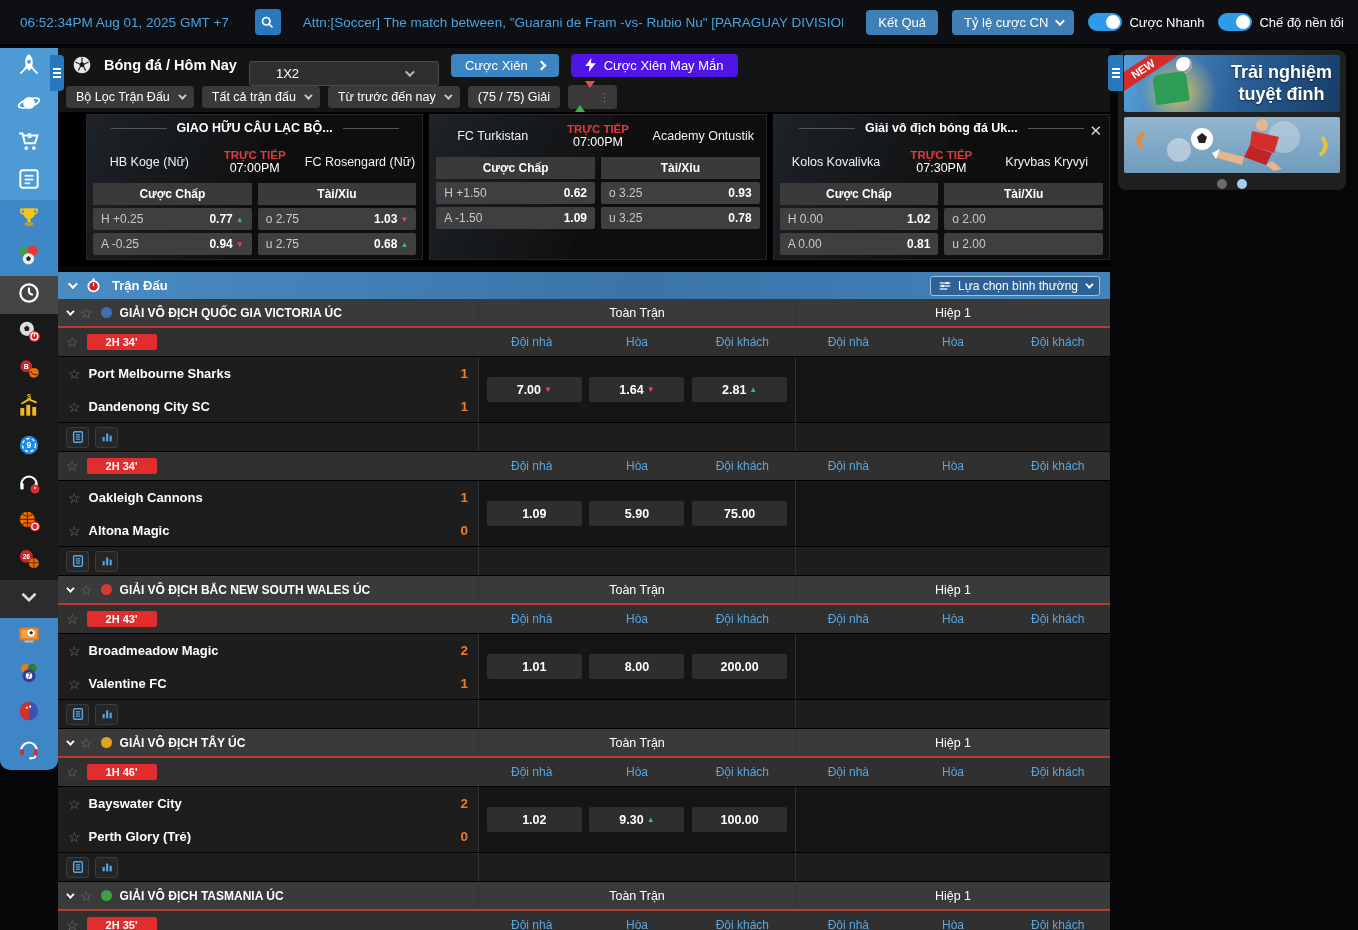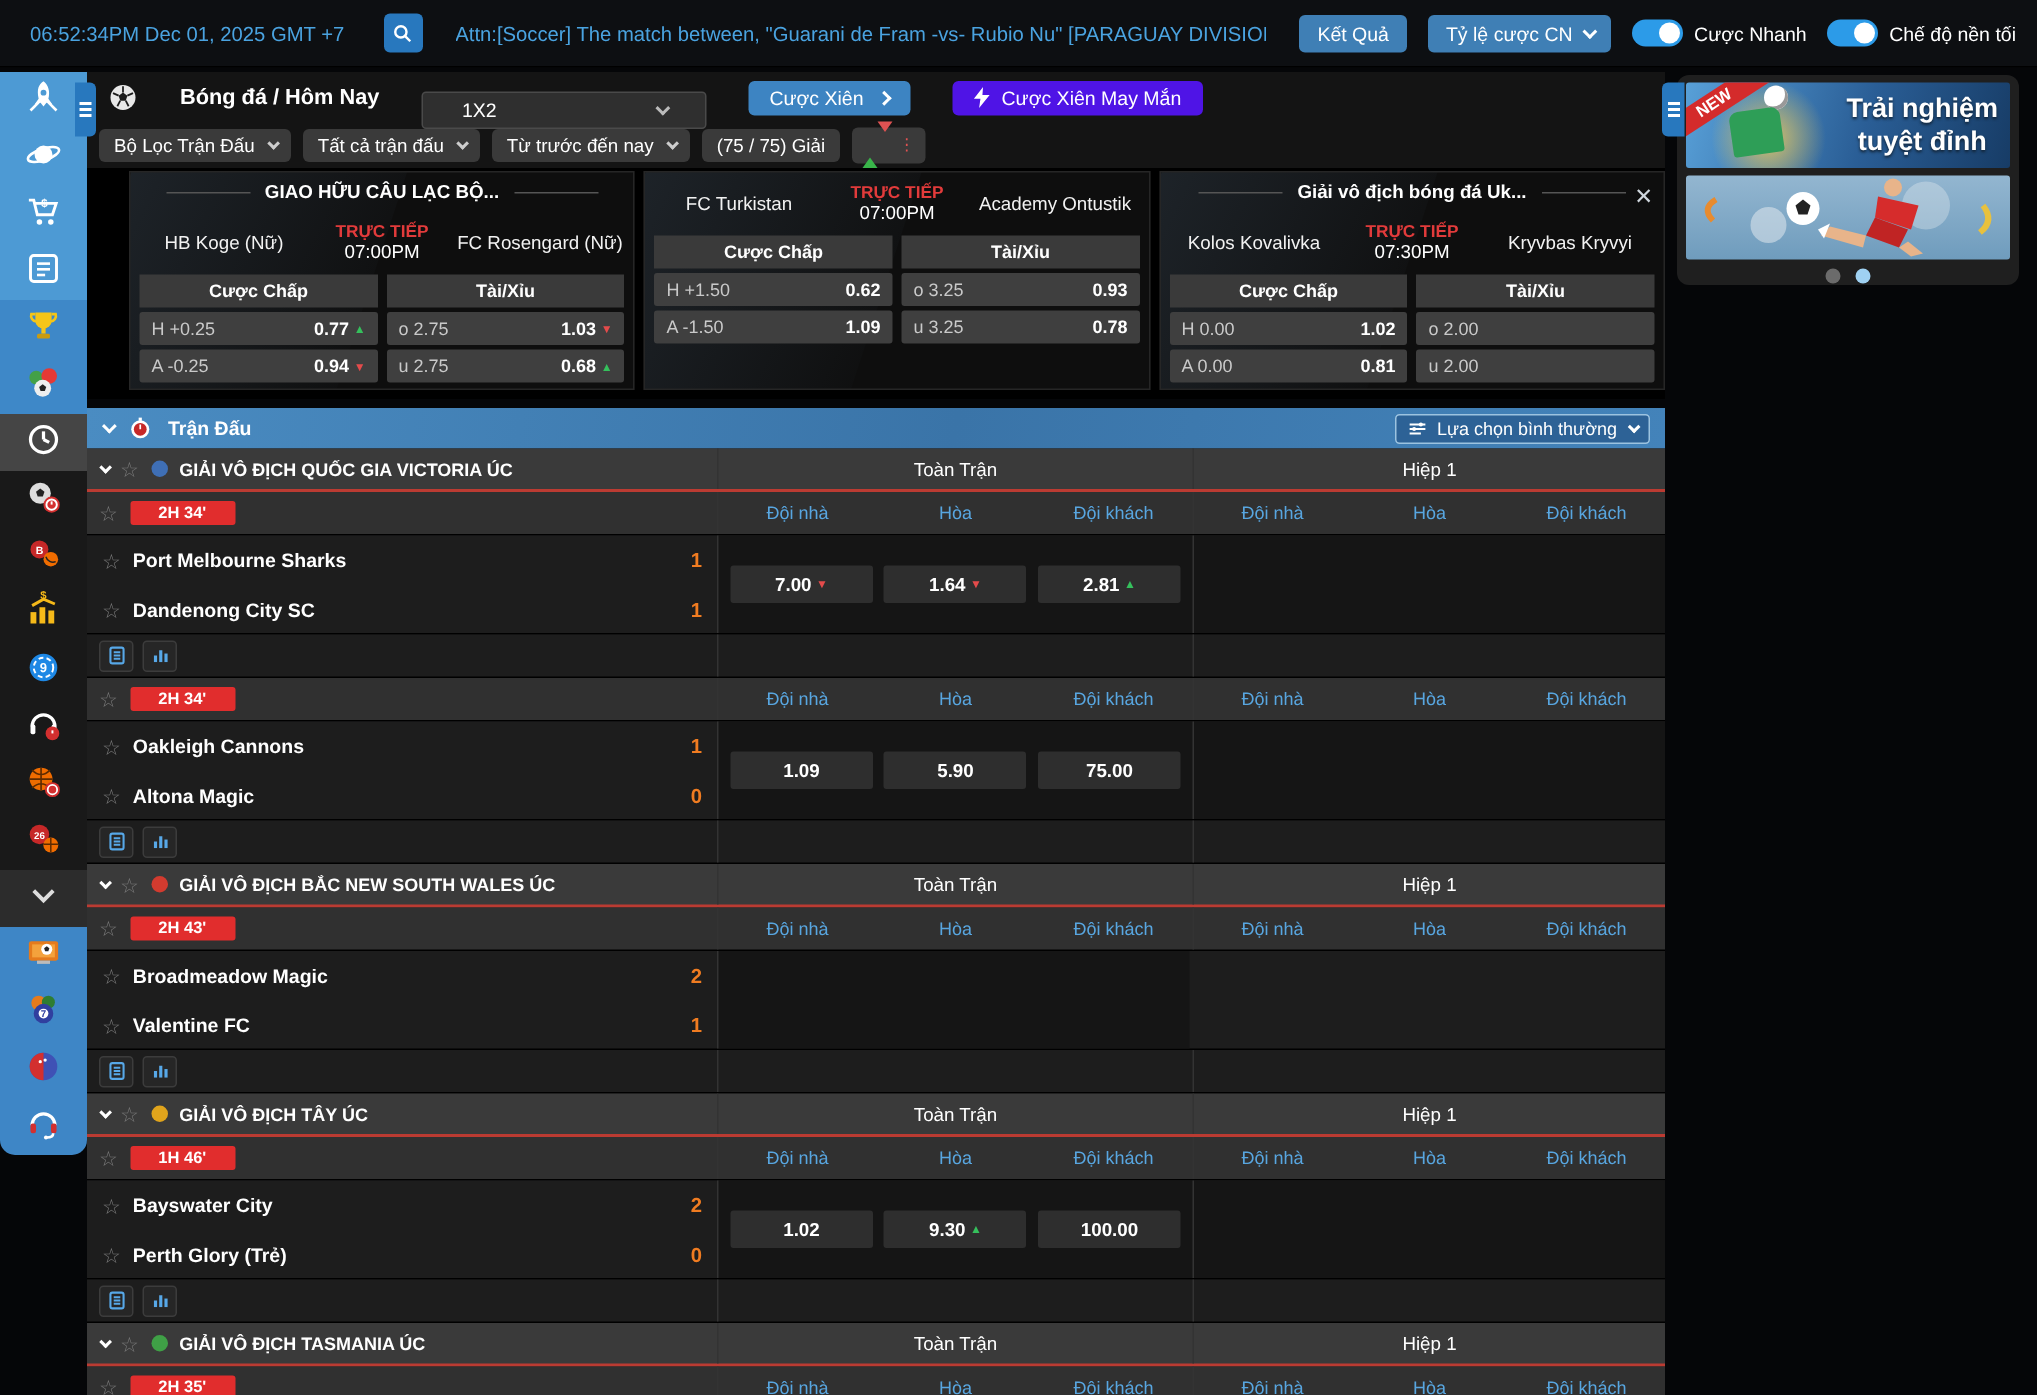--- a/index.html
+++ b/index.html
@@ -28,21 +28,21 @@
   .sb-chev{background:#2c2c2c;color:#ddd;}
   .sb-bottom{background:#3e86c6;}
   .sb-cell.last{border-radius:0 0 10px 10px;}
   .sb-cell svg{width:26px;height:26px;}
   .side-tab{position:absolute;top:55px;left:50px;width:14px;height:36px;background:#2878be;border-radius:0 4px 4px 0;z-index:5;display:flex;align-items:center;justify-content:center;flex-direction:column;gap:2px;cursor:pointer;}
   .side-tab i,.panel-tab i{display:block;width:8px;height:2px;background:#fff;}
   .panel-tab{position:absolute;top:55px;left:1108px;width:15px;height:36px;background:#2878be;border-radius:4px 0 0 4px;z-index:5;display:flex;align-items:center;justify-content:center;flex-direction:column;gap:2px;cursor:pointer;}
 
   
   .main{position:absolute;left:58px;top:48px;width:1052px;bottom:0;}
-  .sport-header{height:34px;background:#141414;display:flex;align-items:center;padding-left:14px;gap:28px;}
+  .sport-header{height:34px;background:#141414;display:flex;align-items:center;padding-left:14px;gap:12px;}
   .sport-title{font-size:14.5px;font-weight:bold;color:#fff;white-space:nowrap;}
   .market-select{width:190px;height:25px;background:#2f2f2f;border:1px solid #4a4a4a;border-radius:3px;color:#fff;font-size:13px;display:flex;align-items:center;padding:0 26px;cursor:pointer;margin-top:16px;}
   .market-select .chev{margin-left:auto;border-color:#bbb;}
   .parlay-btn{background:#3d84c2;color:#fff;font-size:13px;padding:4px 14px;border-radius:4px;cursor:pointer;display:flex;align-items:center;gap:10px;}
   .parlay-btn .chev{transform:rotate(-45deg);}
   .lucky-btn{background:#4f14e6;color:#fff;font-size:13px;padding:4px 14px;border-radius:4px;cursor:pointer;display:flex;align-items:center;gap:8px;}
 
   .filter-row{height:30px;background:#141414;display:flex;align-items:center;gap:8px;padding-left:8px;}
   .chip{background:#3a3a3a;color:#fff;font-size:12.5px;padding:4px 10px;border-radius:4px;cursor:pointer;display:flex;align-items:center;gap:8px;white-space:nowrap;}
   .chip .chev{border-color:#ccc;width:6px;height:6px;}
@@ -122,21 +122,21 @@
   .dots{display:flex;justify-content:center;gap:10px;margin-top:6px;}
   .dot{width:10px;height:10px;border-radius:50%;background:#6b6b6b;cursor:pointer;}
   .dot.active{background:#9fd1f2;}
 </style>
 </head>
 <body>
 
 <div id="page">
 
   <div class="topbar">
-    <span class="top-time">06:52:34PM Dec 01, 2025 GMT +7</span>
+    <span class="top-time">06:52:34PM Aug 01, 2025 GMT +7</span>
     <span class="search-btn">
       <svg width="15" height="15" viewBox="0 0 24 24">
           <circle cx="10" cy="10" r="6" fill="none" stroke="#fff" stroke-width="2.6"></circle>
           <line x1="14.5" y1="14.5" x2="20" y2="20" stroke="#fff" stroke-width="2.6"></line>
         </svg>
     </span>
     <span class="ticker">Attn:[Soccer] The match between, "Guarani de Fram -vs- Rubio Nu" [PARAGUAY DIVISION INTERMEDIA -</span>
     <div class="top-right">
       <span class="top-btn">Kết Quả</span>
       <span class="top-btn">
@@ -712,20 +712,33 @@
           <div class="c-info">
             <div class="team-line">
               <span class="star">☆</span>
               <span class="team-name">Broadmeadow Magic</span>
               <span class="score">2</span>
             </div>
             <div class="team-line">
               <span class="star">☆</span>
               <span class="team-name">Valentine FC</span>
               <span class="score">1</span>
+            </div>
+          </div>
+          <div class="c-full">
+            <div class="odds3">
+              <div class="odd-btn">
+                <span>1.01</span>
+              </div>
+              <div class="odd-btn">
+                <span>8.00</span>
+              </div>
+              <div class="odd-btn">
+                <span>200.00</span>
+              </div>
             </div>
           </div>
           <div class="c-half"></div>
         </div>
         <div class="row m-tools">
           <div class="c-info">
             <span class="tool-btn">
               <svg viewBox="0 0 16 16">
                 <rect x="3" y="2" width="10" height="12" rx="1.5" fill="none" stroke="#57a8e8" stroke-width="1.6"></rect>
                 <line x1="5.5" y1="5.5" x2="10.5" y2="5.5" stroke="#57a8e8" stroke-width="1.4"></line>

